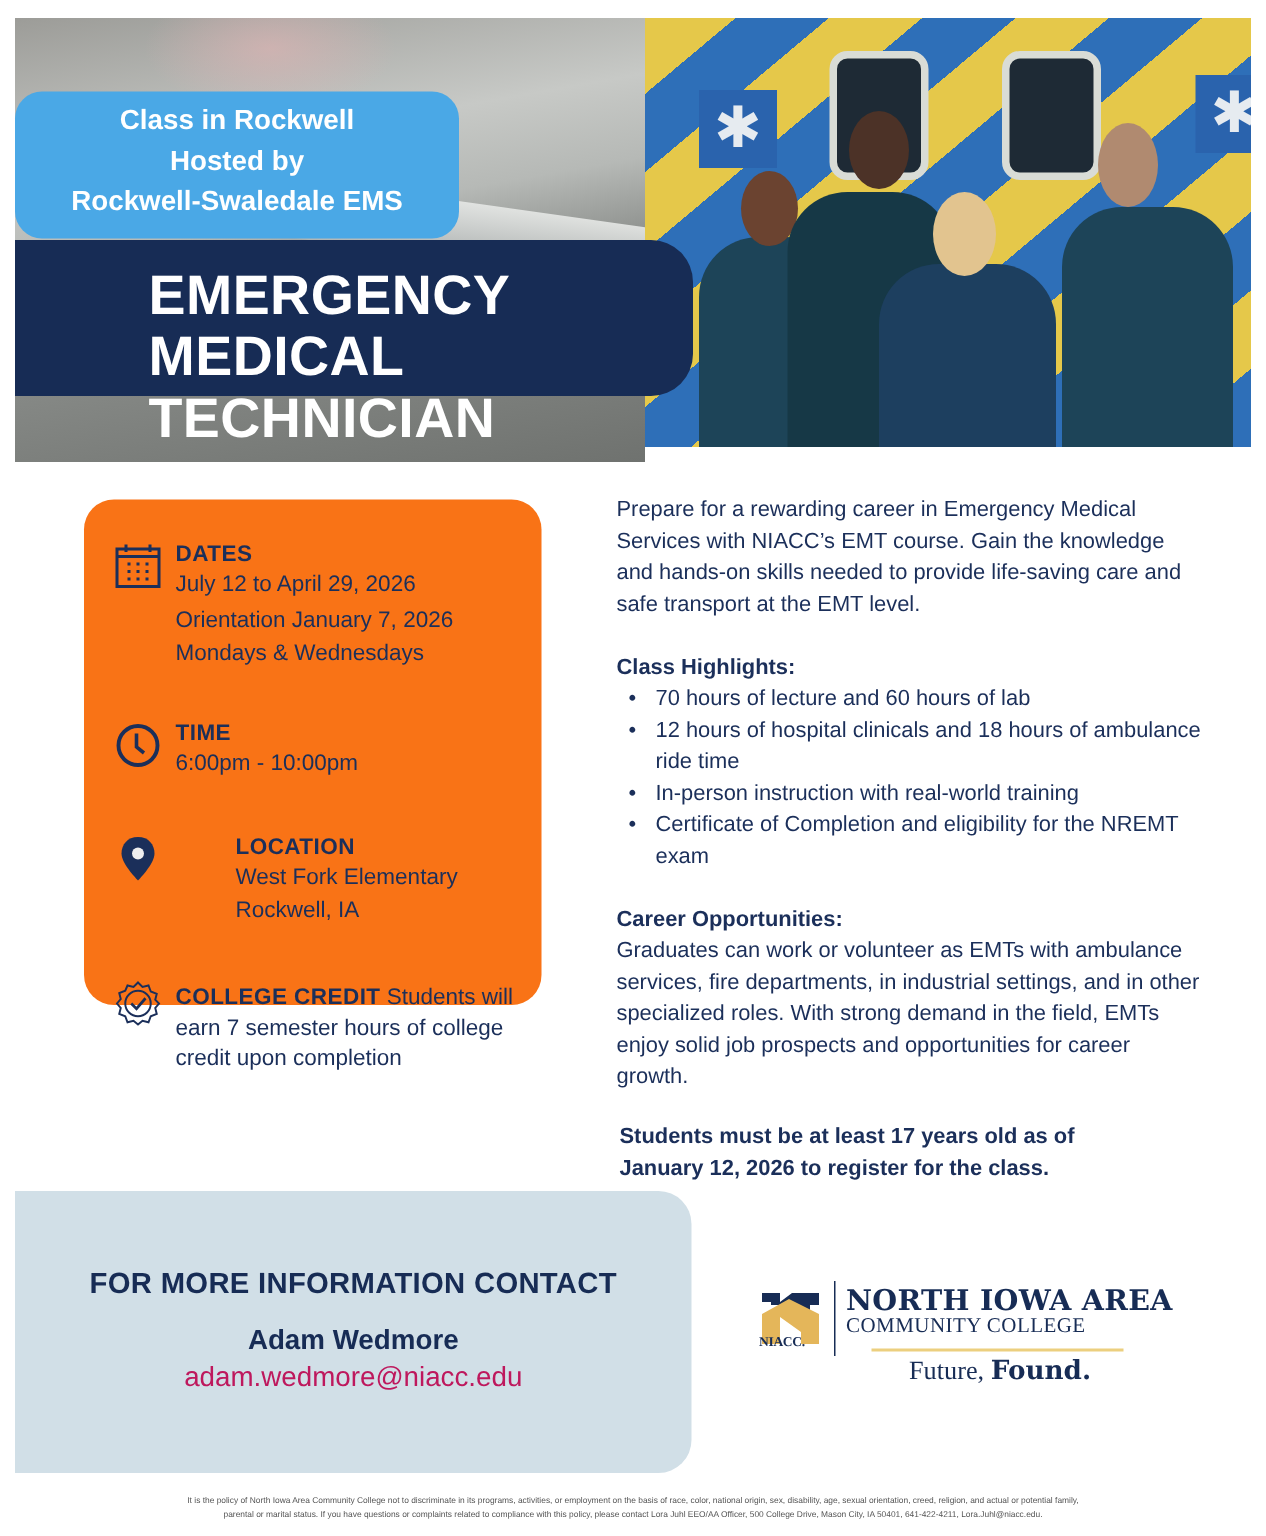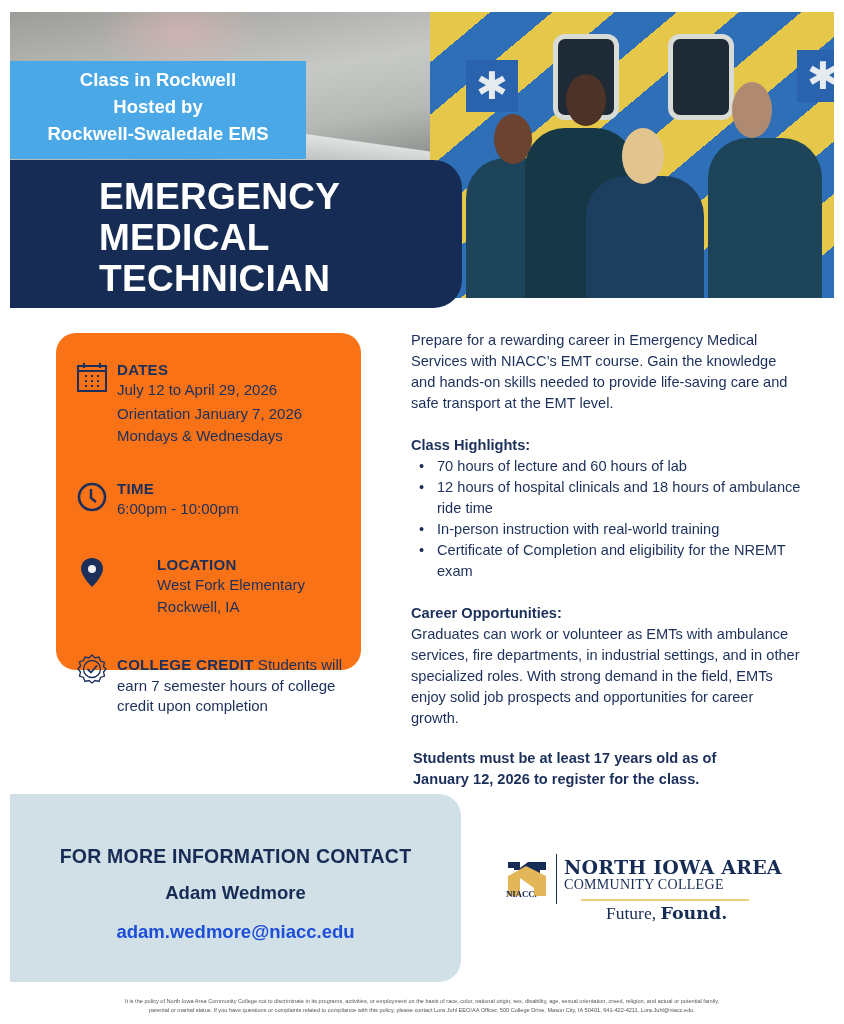--- a/index.html
+++ b/index.html
@@ -27,23 +27,24 @@
     .amb-window { position: absolute; width: 66px; height: 86px; border: 5px solid #d9dcd6; border-radius: 12px; background: #1e2a35; }
     .star-of-life { position: absolute; width: 52px; height: 52px; background: #2a63ad; display: flex; align-items: center; justify-content: center; color: #e6ebf0; font-size: 38px; line-height: 1; }
     .person { position: absolute; bottom: 0; border-radius: 40px 40px 0 0; background: #1d4458; }
     .person-head { position: absolute; border-radius: 50%; }
 
     .hosted-box {
       position: absolute; left: 10px; top: 61px; width: 296px; height: 98px;
       background: #4aa8e6; color: #ffffff; text-align: center;
       font-weight: bold; font-size: 18.5px; line-height: 27px; padding-top: 5px;
       z-index: 3;
+      border-radius: 18px;
     }
     .title-box {
-      position: absolute; left: 10px; top: 160px; width: 452px; height: 148px;
+      position: absolute; left: 10px; top: 160px; width: 452px; height: 104px;
       background: #172c55; border-radius: 0 28px 28px 0; z-index: 3;
       padding: 16px 0 0 89px;
     }
     .title-line { color: #ffffff; font-weight: bold; font-size: 37px; line-height: 41px; letter-spacing: 0.3px; display: block; }
 
     
     .info-card {
       position: absolute; left: 56px; top: 333px; width: 305px; height: 337px;
       background: #f97316; border-radius: 20px;
     }
@@ -63,21 +64,21 @@
     .career-text { margin-bottom: 19px; }
     .age-note { padding-left: 2px; }
 
     
     .contact-box {
       position: absolute; left: 10px; top: 794px; width: 451px; height: 188px;
       background: #d1dfe7; border-radius: 0 22px 22px 0; text-align: center;
     }
     .contact-heading { display: block; margin-top: 51px; font-weight: bold; font-size: 19.5px; letter-spacing: 0.2px; color: #172c55; }
     .contact-name { display: block; margin-top: 14px; font-weight: bold; font-size: 18.5px; color: #172c55; }
-    .contact-email { display: block; margin-top: 17px; font-weight: bold; font-size: 18.5px; color: #1d4ed8; }
+    .contact-email { display: block; margin-top: 3px; font-weight: normal; font-size: 18.5px; color: #be185d; }
 
     
     .logo { position: absolute; left: 506px; top: 852px; width: 300px; height: 78px; }
     .logo-mark { position: absolute; left: 0; top: 3px; width: 42px; height: 50px; }
     .logo-niacc { position: absolute; left: 0; top: 37px; font-size: 9px; font-weight: bold; color: #172c55; font-family: "Liberation Serif", serif; letter-spacing: -0.2px; }
     .logo-divider { position: absolute; left: 50px; top: 2px; width: 1px; height: 50px; background: #172c55; }
     .logo-line1 { position: absolute; left: 58px; top: 4px; font-family: "DejaVu Serif", serif; font-weight: bold; font-size: 19px; color: #172c55; letter-spacing: 0.2px; white-space: nowrap; }
     .logo-line2 { position: absolute; left: 58px; top: 25px; font-family: "Liberation Serif", serif; font-size: 14px; color: #172c55; letter-spacing: 0.3px; white-space: nowrap; }
     .logo-underline { position: absolute; left: 75px; top: 47px; width: 168px; height: 2px; background: #eccf7f; }
     .logo-tagline { position: absolute; left: 100px; top: 51px; font-family: "Liberation Serif", serif; font-size: 17.5px; color: #172c55; white-space: nowrap; }

